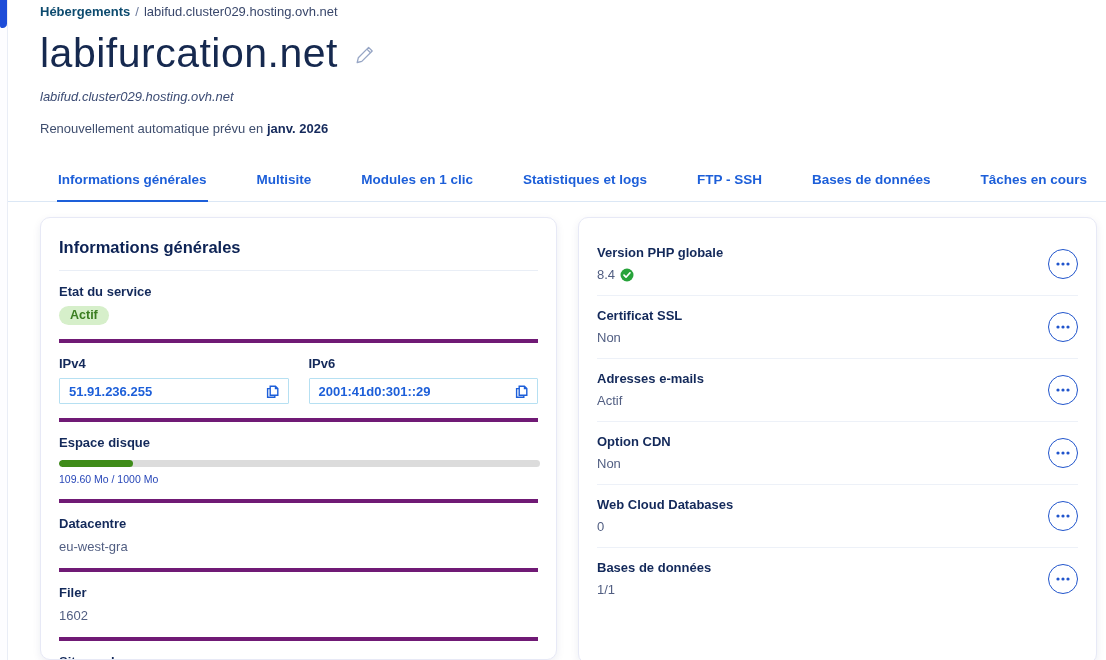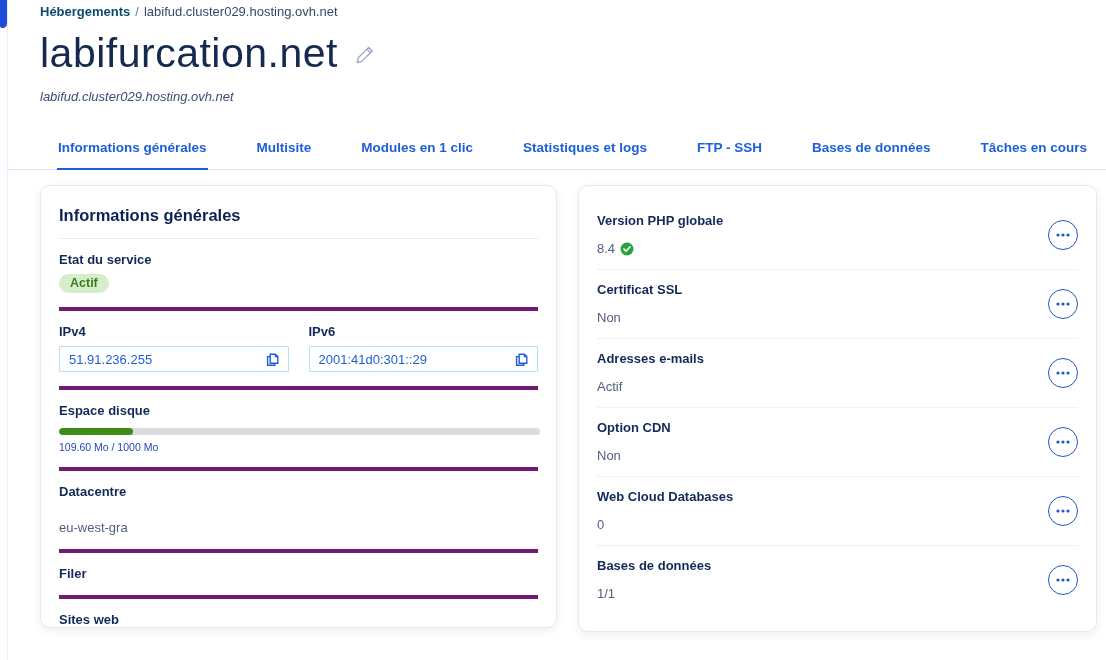--- a/index.html
+++ b/index.html
@@ -55,52 +55,52 @@
     box-shadow:0 3px 8px rgba(30,40,100,0.08);
     padding:15px 18px 0 18px; overflow:hidden;
   }
   .card-left{ width:517px; height:443px; }
   .card-right{ width:519px; height:447px; }
   .card h2{ font-size:16.5px; font-weight:bold; color:#0c2254; padding:5px 0 13px 0; border-bottom:1px solid #e9eef6; }
 
   .sec{ border-bottom:4px solid #701a75; padding:13px 0 14px 0; }
   .sec:last-child{ border-bottom:none; }
   .lbl{ font-size:13px; font-weight:bold; color:#13295a; }
-  .val{ font-size:13px; color:#515e82; margin-top:21px; }
+  .val{ font-size:13px; color:#515e82; margin-top:8px; }
 
   .badge-ok{
     display:inline-block; margin-top:7px;
     background:#d6efca; color:#3a7d20; font-weight:bold;
     font-size:12.5px; padding:2px 11px 3px 11px; border-radius:10px;
   }
 
   .ip-grid{ display:grid; grid-template-columns:1fr 1fr; gap:20px; }
   .ip-box{
     margin-top:7px; height:26px;
     border:1px solid #b6e0f2; border-radius:1px;
     display:flex; align-items:center; justify-content:space-between;
     padding:0 7px 0 9px; background:#fff;
   }
-  .ip-val{ font-size:13px; font-weight:normal; color:#1d5fd9; }
+  .ip-val{ font-size:13px; font-weight:bold; color:#1d5fd9; }
   .copy-btn{ width:17px; height:17px; cursor:pointer; background:none; border:none; padding:0; display:flex; }
 
   .progress-track{
     margin-top:10px; height:7px; width:481px;
     background:#dcdcdc; border-radius:4px; overflow:hidden;
   }
   .progress-fill{ height:100%; background:#3f8c1a; border-radius:4px; }
   .disk-usage{ margin-top:6px; font-size:10.5px; color:#2847b8; }
 
   
   .cfg-row{
     display:flex; align-items:center; justify-content:space-between;
     border-bottom:1px solid #edf1f8; padding:12px 0 13px 0;
   }
   .cfg-row:last-child{ border-bottom:none; }
-  .cfg-val{ font-size:13px; color:#515e82; margin-top:13px; display:flex; align-items:center; gap:5px; }
+  .cfg-val{ font-size:13px; color:#515e82; margin-top:7px; display:flex; align-items:center; gap:5px; }
   .ellipsis-btn{
     width:30px; height:30px; border-radius:50%;
     border:1.5px solid #2155cc; background:#fff; cursor:pointer;
     display:flex; align-items:center; justify-content:center; flex:none;
   }
 </style>
 </head>
 <body>
 
 <div class="left-rail"></div>
@@ -115,20 +115,21 @@
   <div class="title-row">
     <h1 class="page-title">labifurcation.net</h1>
     <svg class="pencil" viewBox="0 0 22 22">
       <path d="M14.6 3.4 l3.6 3.6 -10.4 10.4 -4.6 1.1 1.1 -4.7 z" fill="none" stroke="#97a6c5" stroke-width="1.3" stroke-linejoin="round"></path>
       <line x1="12.9" y1="5.1" x2="16.5" y2="8.7" stroke="#97a6c5" stroke-width="1.3"></line>
     </svg>
   </div>
 
   <div class="subtitle">labifud.cluster029.hosting.ovh.net</div>
 
+  <div class="renewal"><span>Renouvellement automatique prévu en </span><b>janv. 2026</b></div>
 
   <div class="tabs">
     <div class="tab active">Informations générales</div>
     <div class="tab">Multisite</div>
     <div class="tab">Modules en 1 clic</div>
     <div class="tab">Statistiques et logs</div>
     <div class="tab">FTP - SSH</div>
     <div class="tab">Bases de données</div>
     <div class="tab">Tâches en cours</div>
 
@@ -183,20 +184,21 @@
         <div class="disk-usage">109.60 Mo / 1000 Mo</div>
       </div>
 
       <div class="sec">
         <div class="lbl">Datacentre</div>
         <div class="val">eu-west-gra</div>
       </div>
 
       <div class="sec">
         <div class="lbl">Filer</div>
+        <div class="val">1602</div>
       </div>
 
       <div class="sec">
         <div class="lbl">Sites web</div>
         <div class="val">3</div>
       </div>
     </div>
 
     <div class="card card-right">
 

